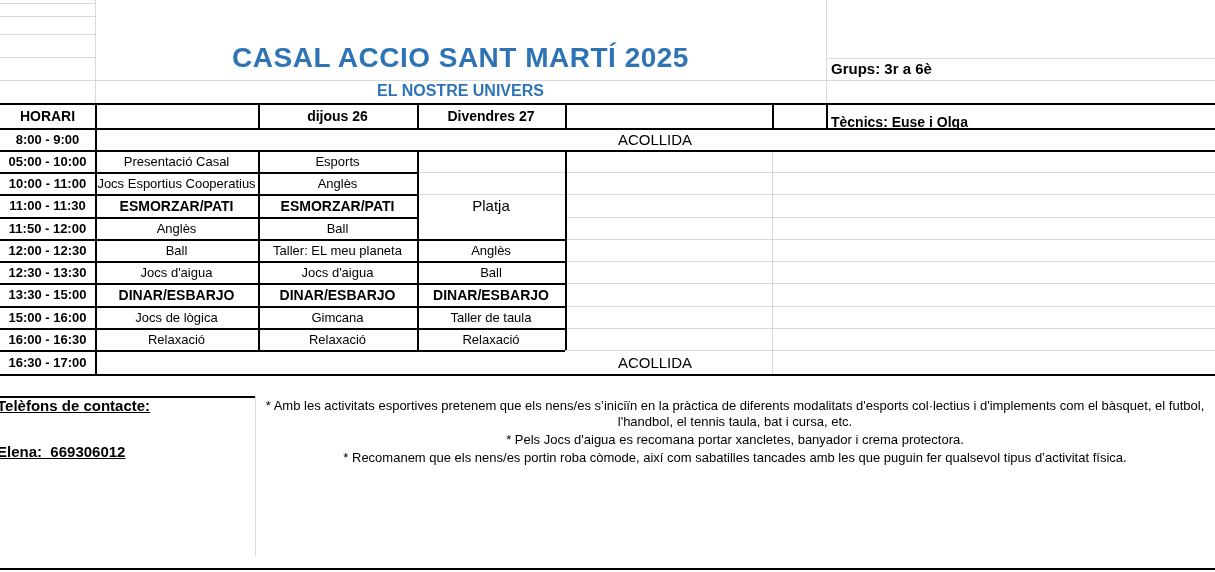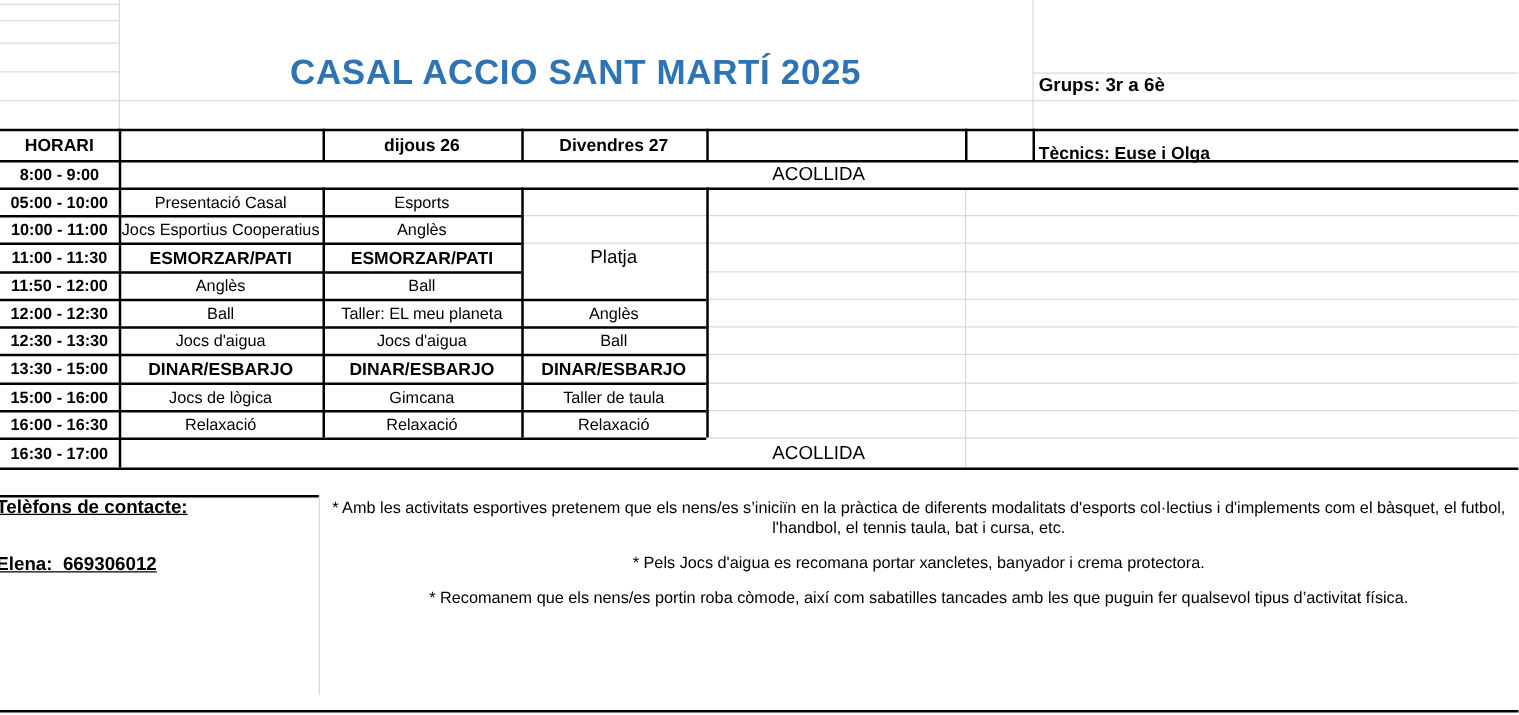--- a/index.html
+++ b/index.html
@@ -49,21 +49,21 @@
   }
   .contact-phone{
     position:absolute;left:-3px;top:443px;font-size:15px;font-weight:bold;
     text-decoration:underline;white-space:pre;
   }
   .notes{
     position:absolute;left:255px;top:398px;width:960px;text-align:center;
     font-size:13px;line-height:16px;
   }
   .notes div{white-space:nowrap;}
-  .notes .gap{margin-top:12px;}
+  .notes .gap{margin-top:2px;}
 </style>
 </head>
 <body>
 
 <div id="sheet">
 
   <div class="hl faint" style="top:3px;left:0;width:95px;"></div>
   <div class="hl faint" style="top:16px;left:0;width:95px;"></div>
   <div class="hl faint" style="top:34px;left:0;width:95px;"></div>
   <div class="hl faint" style="top:57px;left:0;width:95px;"></div>
@@ -106,20 +106,21 @@
   <div class="vl dark" style="left:258px;top:103px;height:25px;"></div>
   <div class="vl dark" style="left:258px;top:150px;height:200px;"></div>
   <div class="vl dark" style="left:417px;top:103px;height:25px;"></div>
   <div class="vl dark" style="left:417px;top:150px;height:200px;"></div>
   <div class="vl dark" style="left:565px;top:103px;height:25px;"></div>
   <div class="vl dark" style="left:565px;top:150px;height:200px;"></div>
   <div class="vl dark" style="left:772px;top:103px;height:25px;"></div>
   <div class="vl dark" style="left:826px;top:103px;height:25px;"></div>
 
   <div class="title">CASAL ACCIO SANT MARTÍ 2025</div>
+  <div class="subtitle">EL NOSTRE UNIVERS</div>
   <div class="grups">Grups: 3r a 6è</div>
   <div class="tecnics">Tècnics: Euse i Olga</div>
 
   <div class="row header-row" style="top:103px;height:25px;">
     <span class="cell ct">HORARI</span>
     <span class="cell c2">dijous 26</span>
     <span class="cell c3">Divendres 27</span>
   </div>
 
   <div class="row" style="top:128px;height:22px;">

